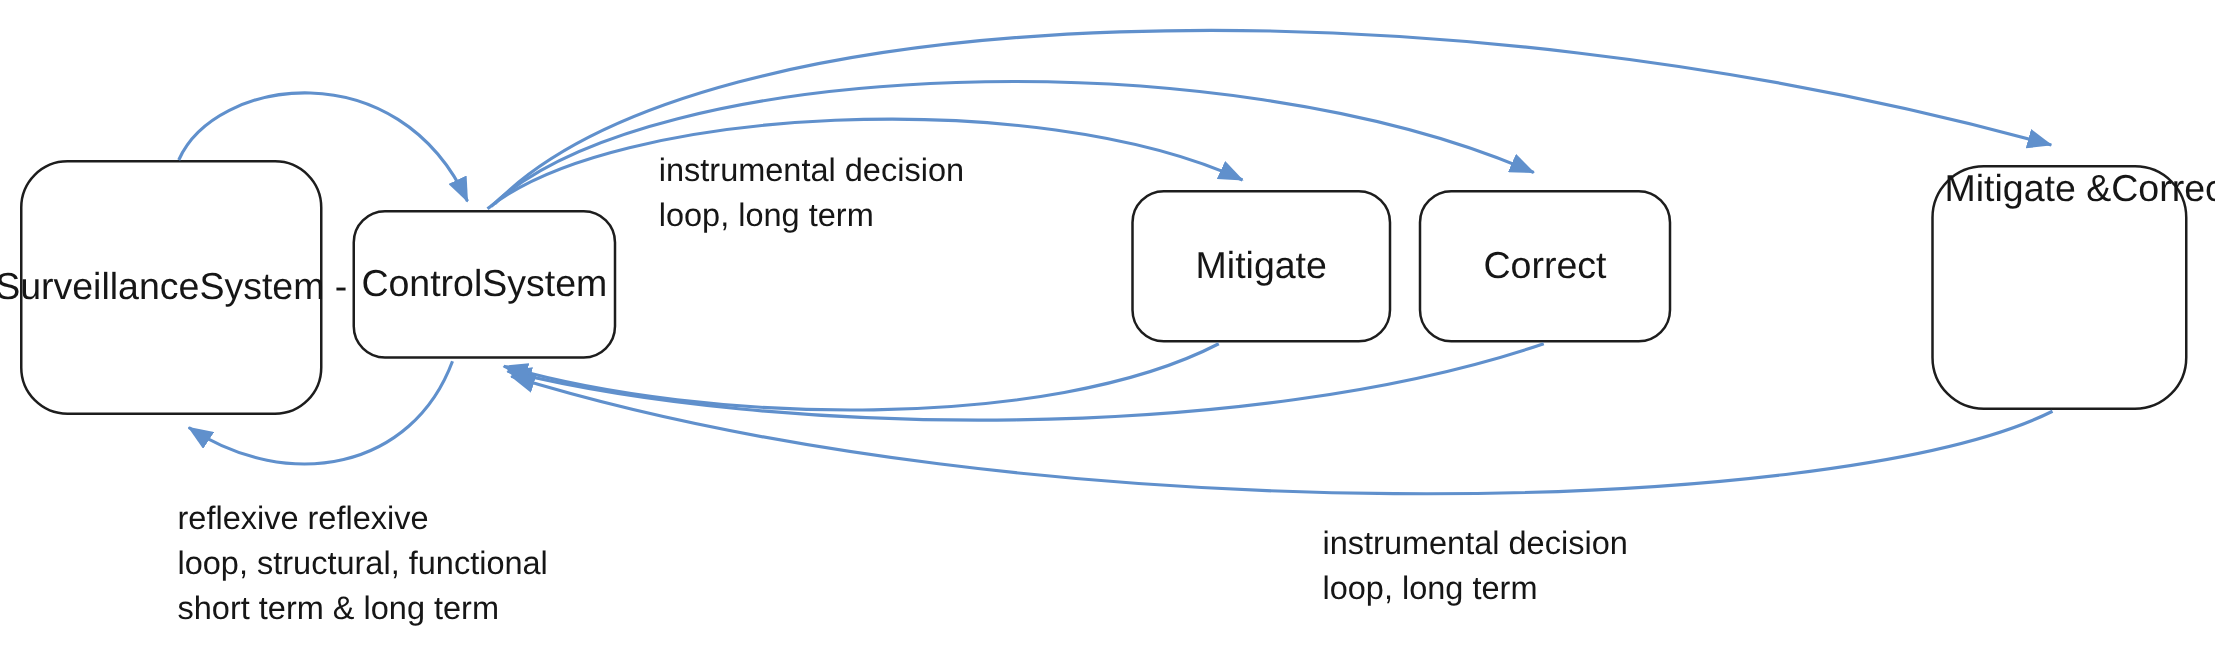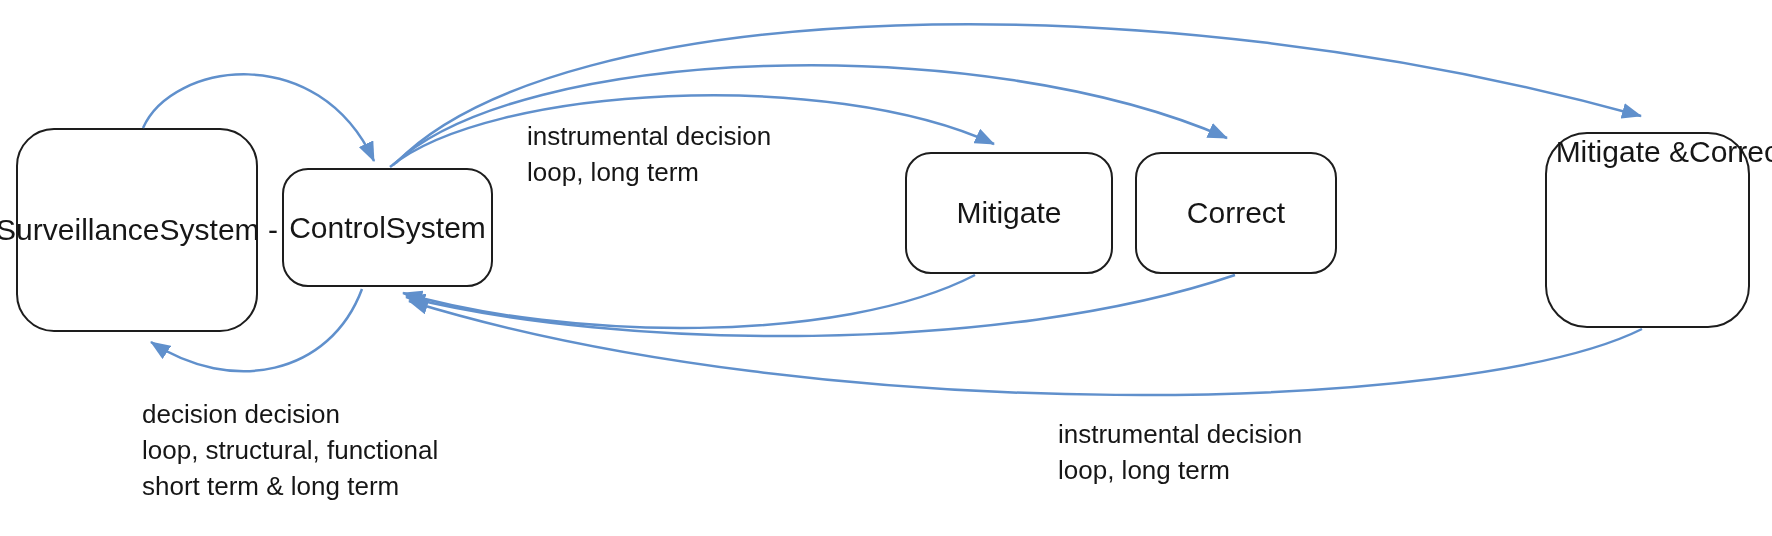--- a/index.html
+++ b/index.html
@@ -76,21 +76,21 @@
     <div class="nl">Mitigate &amp;</div>
     <div class="nl">Correct</div>
   </div>
 
   <div class="flabel label-instrumental-short">
     <div>instrumental decision</div>
     <div><span class="it">loop</span><span>, long term</span></div>
   </div>
 
   <div class="flabel label-reflexive">
-    <div>decision decision</div>
+    <div>reflexive reflexive</div>
     <div><span class="it">loop</span><span>, structural, functional</span></div>
     <div>short term &amp; long term</div>
   </div>
 
   <div class="flabel label-instrumental-long">
     <div>instrumental decision</div>
     <div><span class="it">loop</span><span>, long term</span></div>
   </div>
 
   <svg class="edges" width="1772" height="536" viewBox="0 0 1772 536">

